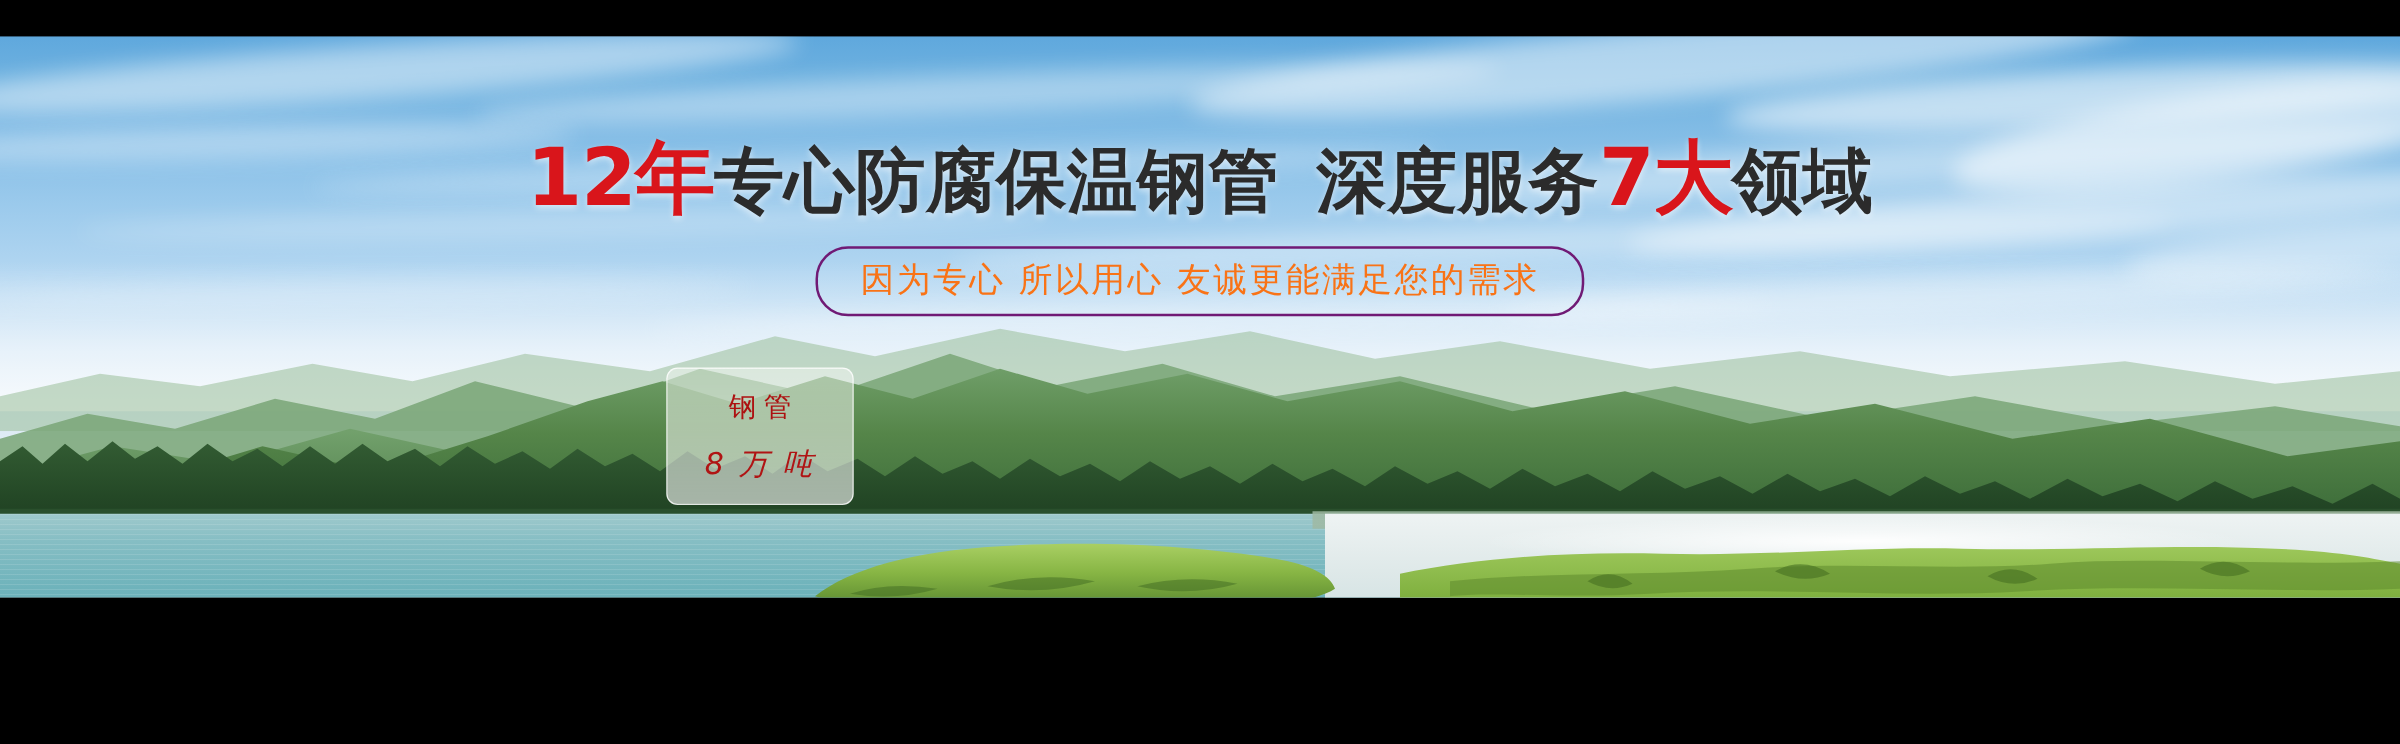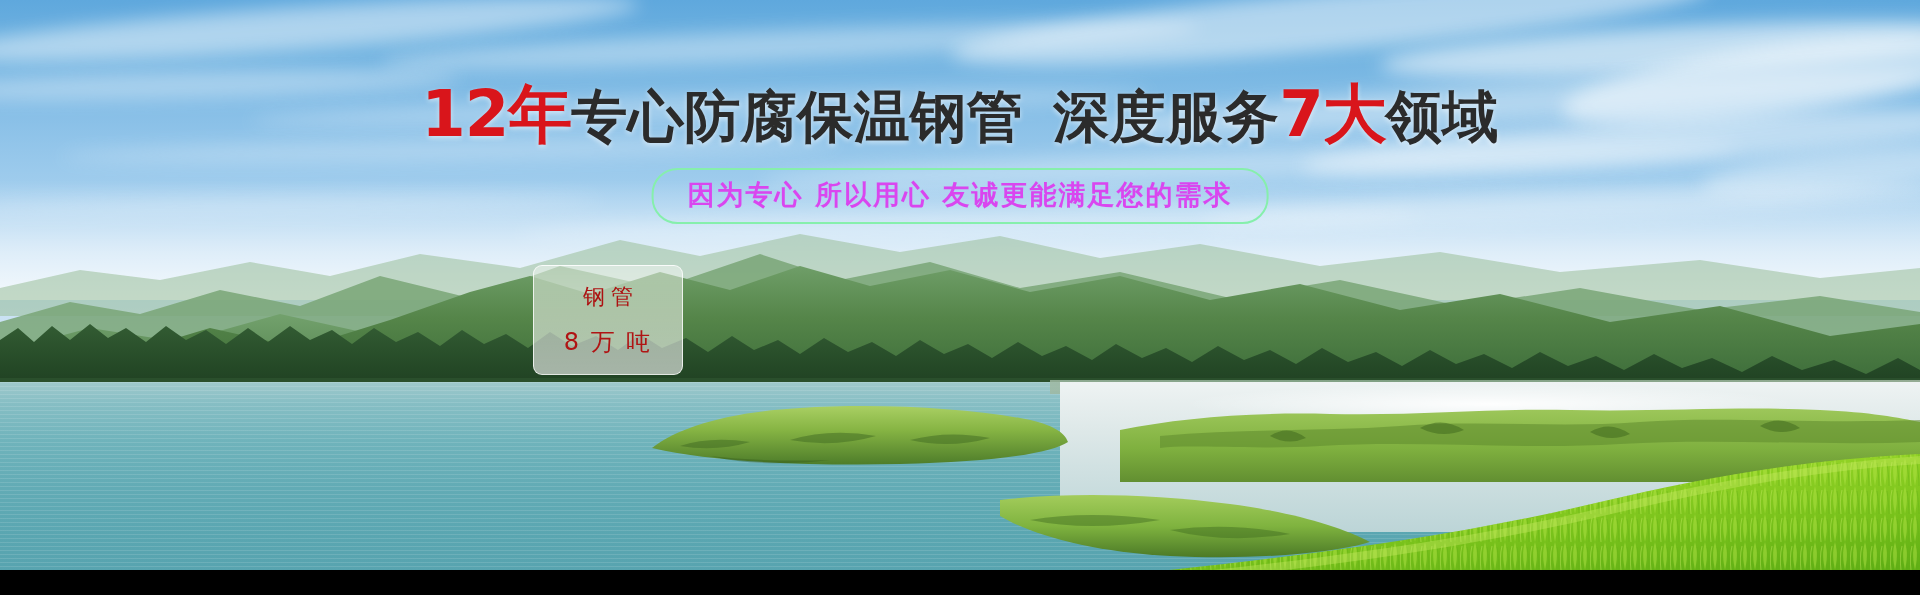--- a/index.html
+++ b/index.html
@@ -1,19 +1,20 @@
 <!DOCTYPE html>
 <html><head>
 <meta charset="utf-8">
 <style>
   html,body{margin:0;padding:0;background:#000;}
   *{box-sizing:border-box;}
   .stage{
-    position:relative;width:1920px;height:570px;overflow:hidden;
+    position:relative;width:1920px;height:449px;overflow:hidden;
     font-family:"Liberation Sans","DejaVu Sans",sans-serif;
+    margin-top:29px;
   }
 
   
   .sky{
     position:absolute;inset:0;
     background:
       linear-gradient(180deg,
         #5fa8dd 0%, #6fb2e0 8%, #84bde6 18%,
         #9bcaec 30%, #b2d6f1 42%, #c9e1f4 55%,
         #dbeaf5 68%, #e9f1f5 80%, #f2f5f4 92%, #f4f6f2 100%);
@@ -89,22 +90,22 @@
     text-shadow:0 2px 5px rgba(255,255,255,.55);
   }
   .h-red{color:#d9151b;font-size:64px;letter-spacing:-1px;}
   .h-dark{color:#2b2b2b;}
   .h-gap{display:inline-block;width:30px;}
 
   
   .pill{
     position:absolute;left:50%;top:168px;transform:translateX(-50%);
     padding:7px 34px 9px;
-    border:2px solid #86efac;border-radius:26px;
-    color:#d946ef;font-size:27px;font-weight:700;letter-spacing:2px;
+    border:2px solid #701a75;border-radius:26px;
+    color:#f97316;font-size:27px;font-weight:400;letter-spacing:2px;
     white-space:nowrap;
     font-family:"DejaVu Sans","Liberation Sans",sans-serif;
   }
 
   
   .cards{
     position:absolute;left:533px;top:265px;
     display:flex;
   }
   .card{
@@ -117,20 +118,21 @@
   }
   .card-title{
     color:#ad1111;font-size:22px;font-weight:400;letter-spacing:6px;
     text-indent:6px;
     font-family:"DejaVu Sans","Liberation Sans",sans-serif;
   }
   .card-value{
     color:#b01414;font-size:24px;font-weight:400;letter-spacing:2px;
     font-family:"DejaVu Sans","Liberation Sans",sans-serif;
     white-space:nowrap;
+    font-style:italic;
   }
   .card-value sup{font-size:14px;vertical-align:super;}
 </style>
 </head>
 <body>
 
 <div class="stage">
 
   <div class="sky">
     <div class="cloud c1"></div>

